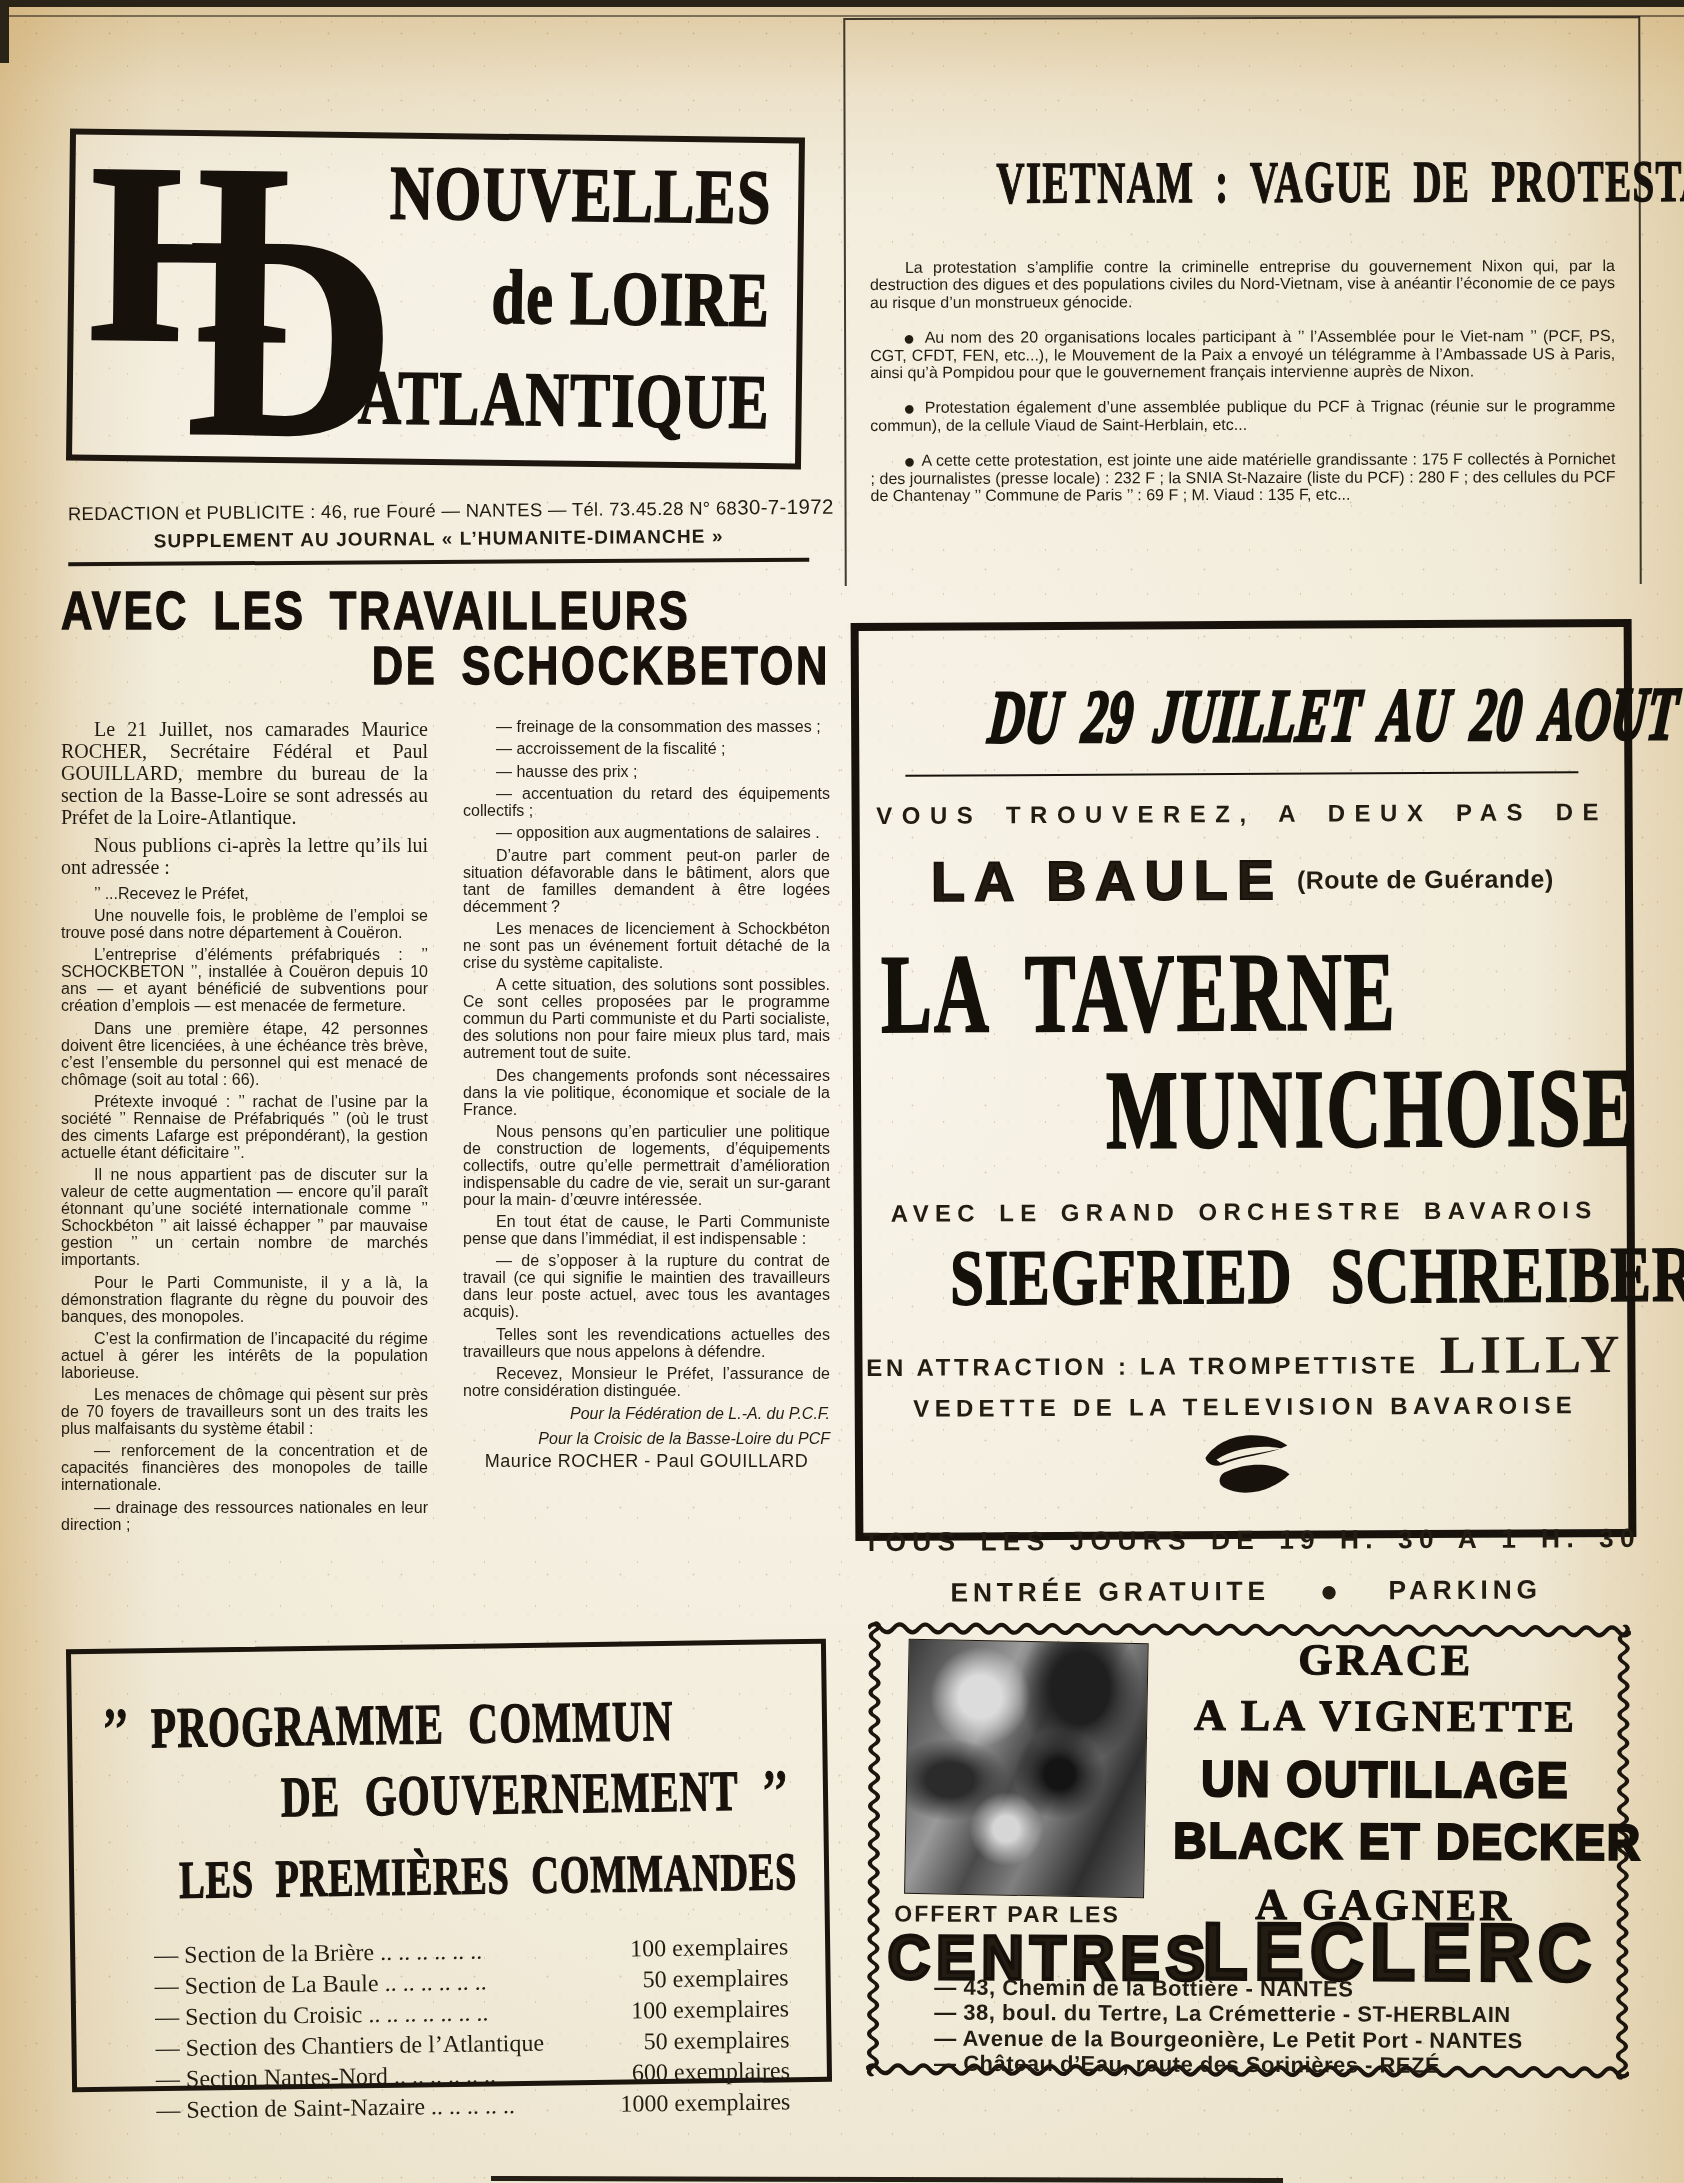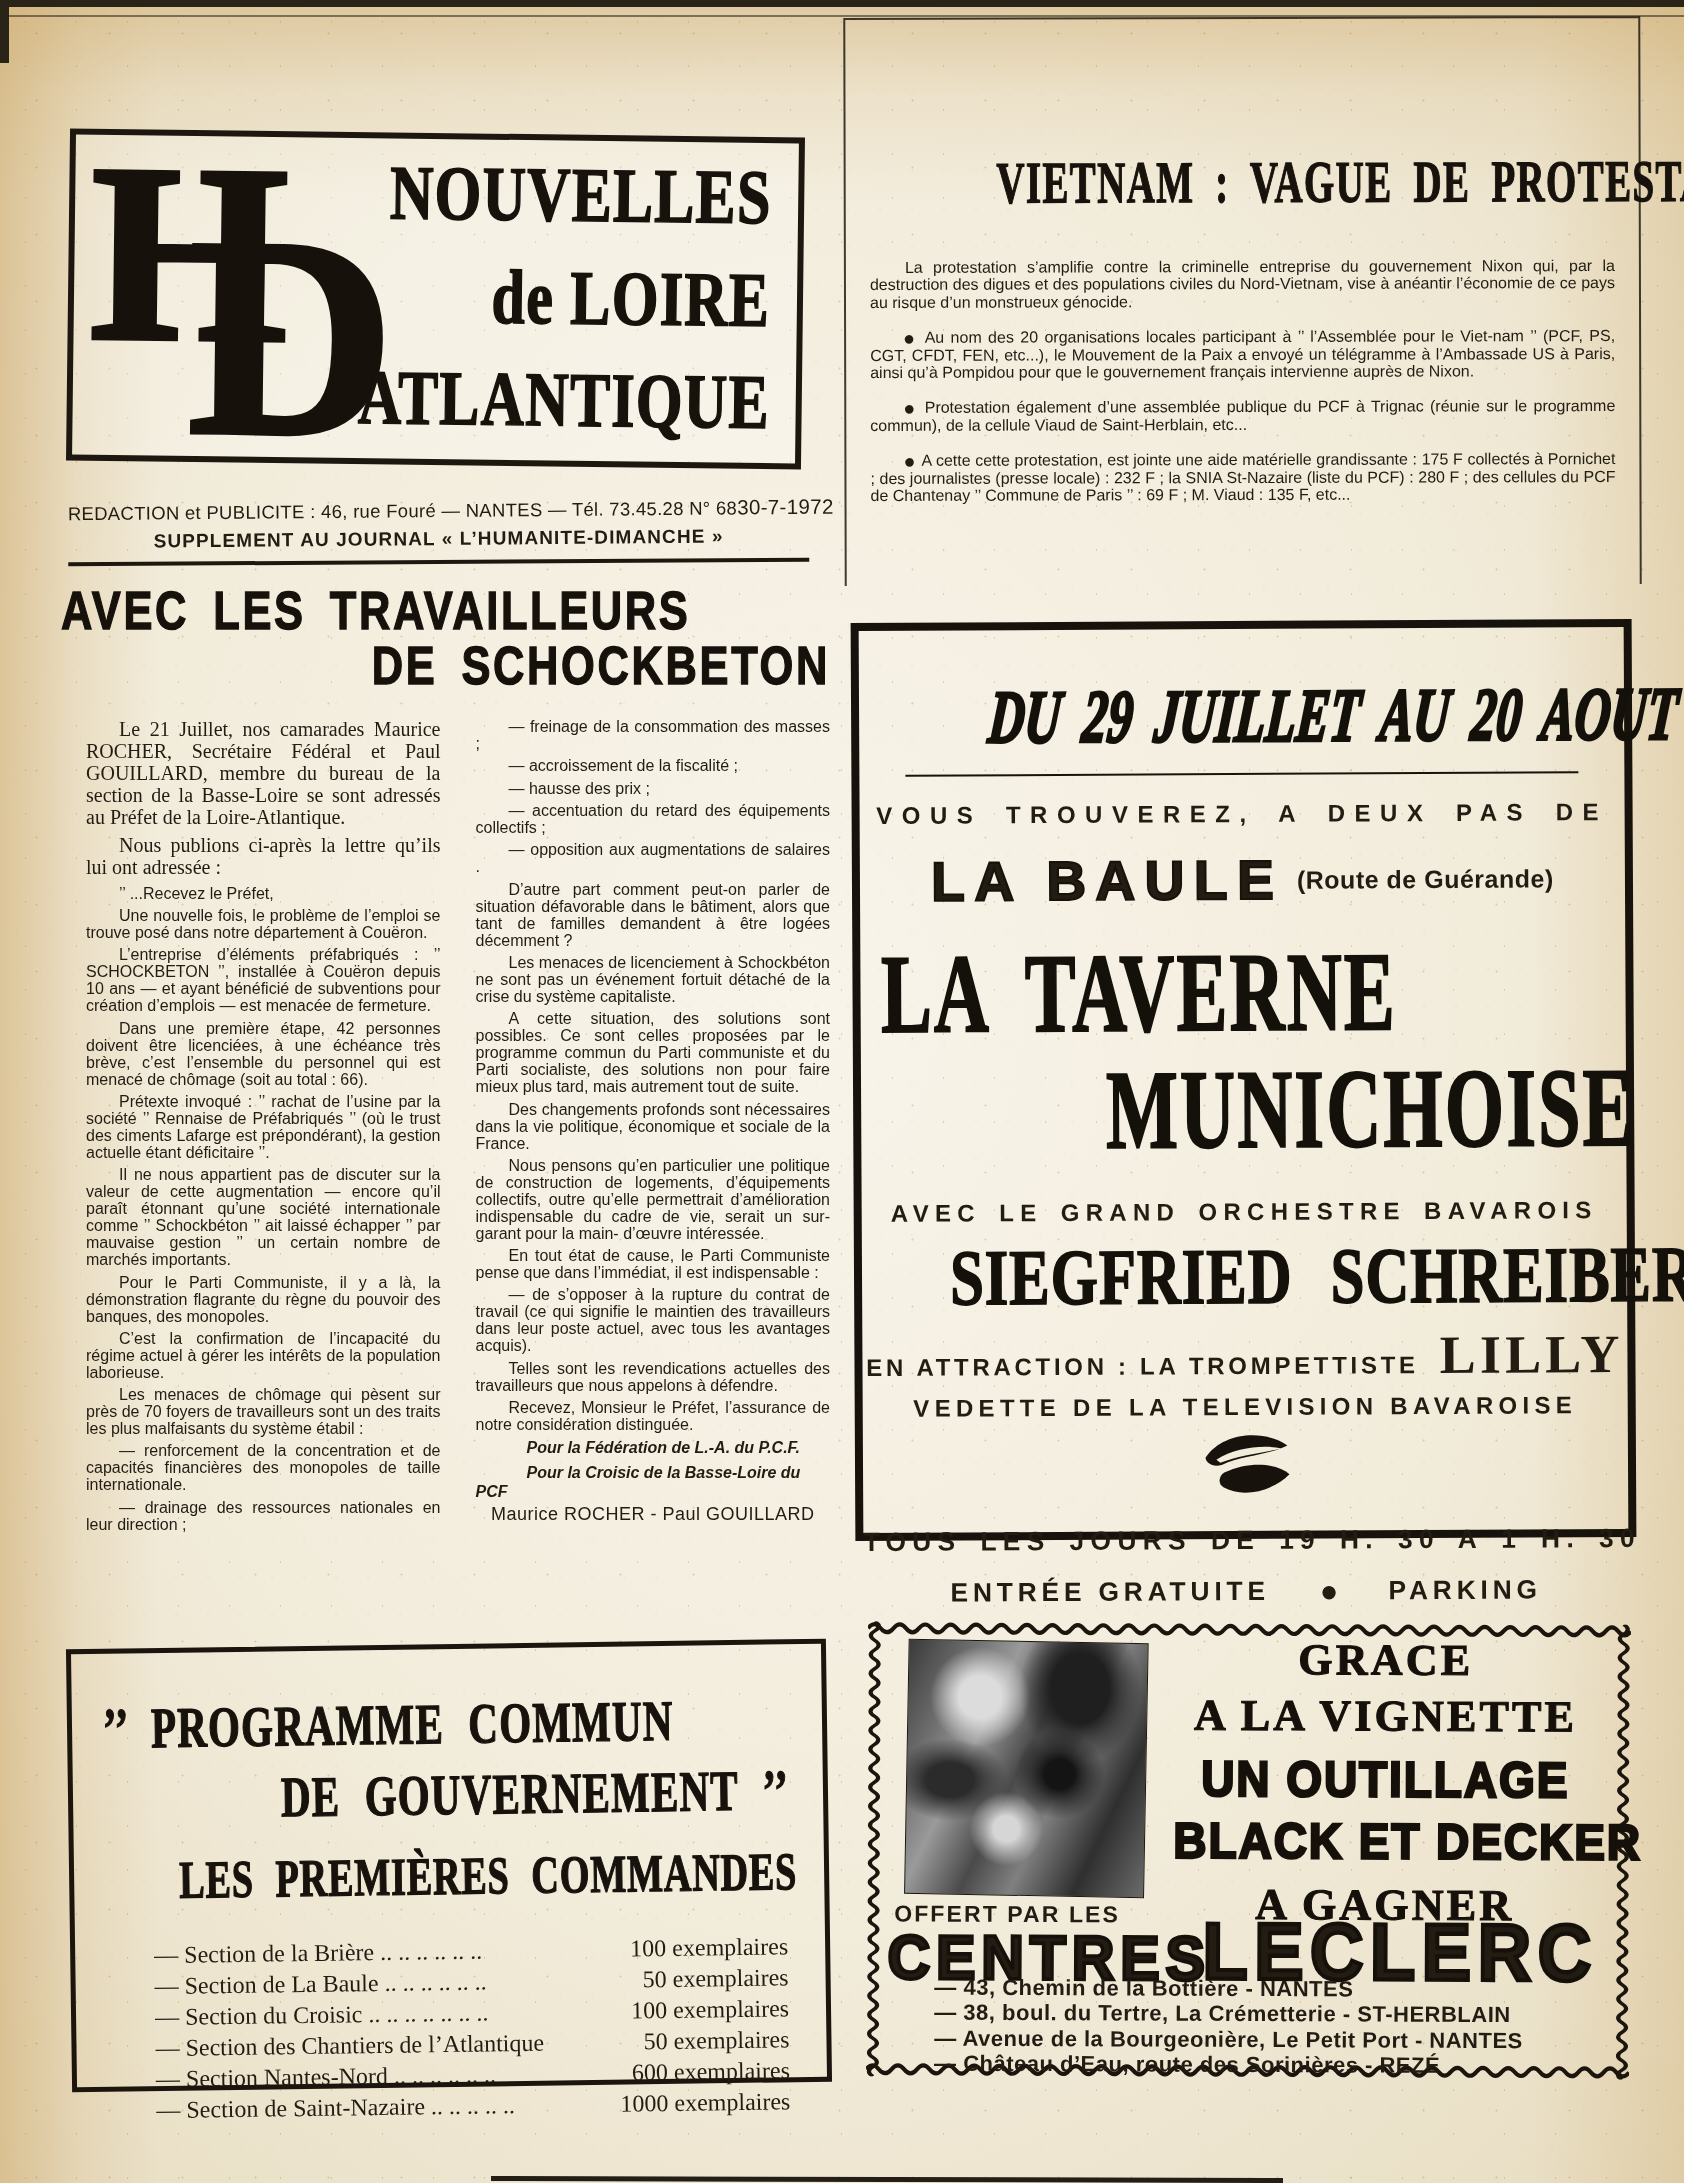--- a/index.html
+++ b/index.html
@@ -53,25 +53,25 @@
     white-space:nowrap;color:#17120c;-webkit-text-stroke:1.3px #17120c;}
   .v-intro{margin:46px 0 0;font-size:16px;line-height:17.4px;text-align:justify;text-indent:35px;}
   .v-bullets p{margin:18px 0 0;font-size:16px;line-height:17.4px;text-align:justify;text-indent:33px;}
   .v-bullets p::before{content:"● ";font-size:20px;line-height:0;vertical-align:-1.6px;}
 
   
   .schock{position:absolute;left:61px;top:584px;width:769px;}
   .sh1,.sh2{margin:0;font-weight:bold;font-size:53px;line-height:1.02;letter-spacing:3.2px;word-spacing:11.6px;
     color:#16110b;-webkit-text-stroke:1.3px #16110b;transform:scaleX(.82);transform-origin:left center;white-space:nowrap;}
   .sh2{text-align:right;transform-origin:right center;margin-top:1.1px;}
-  .cols{display:flex;gap:35px;margin-top:25px;margin-left:25px;}
+  .cols{display:flex;gap:35px;margin-top:25px;}
   .col{width:373px;}
   .col p{margin:0 0 5.3px;font-size:16px;line-height:17px;text-align:justify;text-indent:33px;}
   .col p.serif{font-family:"Liberation Serif",serif;font-size:20px;line-height:22px;margin-bottom:6.3px;}
-  .col p.italic{font-style:italic;font-weight:bold;text-align:left;text-indent:51px;line-height:19px;}
+  .col p.italic{font-style:italic;font-weight:normal;text-align:right;text-indent:51px;line-height:19px;}
   .col p.sign{text-align:center;text-indent:0;font-size:18px;margin-top:3.2px;letter-spacing:0.5px;}
 
   
   .taverne{position:absolute;left:853px;top:621px;width:781px;height:918px;
     border:8.5px solid #17120c;transform:rotate(-.3deg);text-align:center;}
   .tv-dates{margin-top:49px;font-family:"Liberation Serif",serif;font-weight:bold;font-style:italic;
     font-size:75px;line-height:1;transform:scaleX(.66) skewX(-8deg);letter-spacing:0.5px;word-spacing:13.7px;
     white-space:nowrap;color:#14100a;-webkit-text-stroke:3.2px #14100a;}
   .tv-rule{width:88%;height:2.1px;background:#17120c;margin:20px auto 0;}
   .tv-vous{margin-top:25px;font-weight:bold;font-size:24px;letter-spacing:9.5px;word-spacing:7.4px;white-space:nowrap;}

